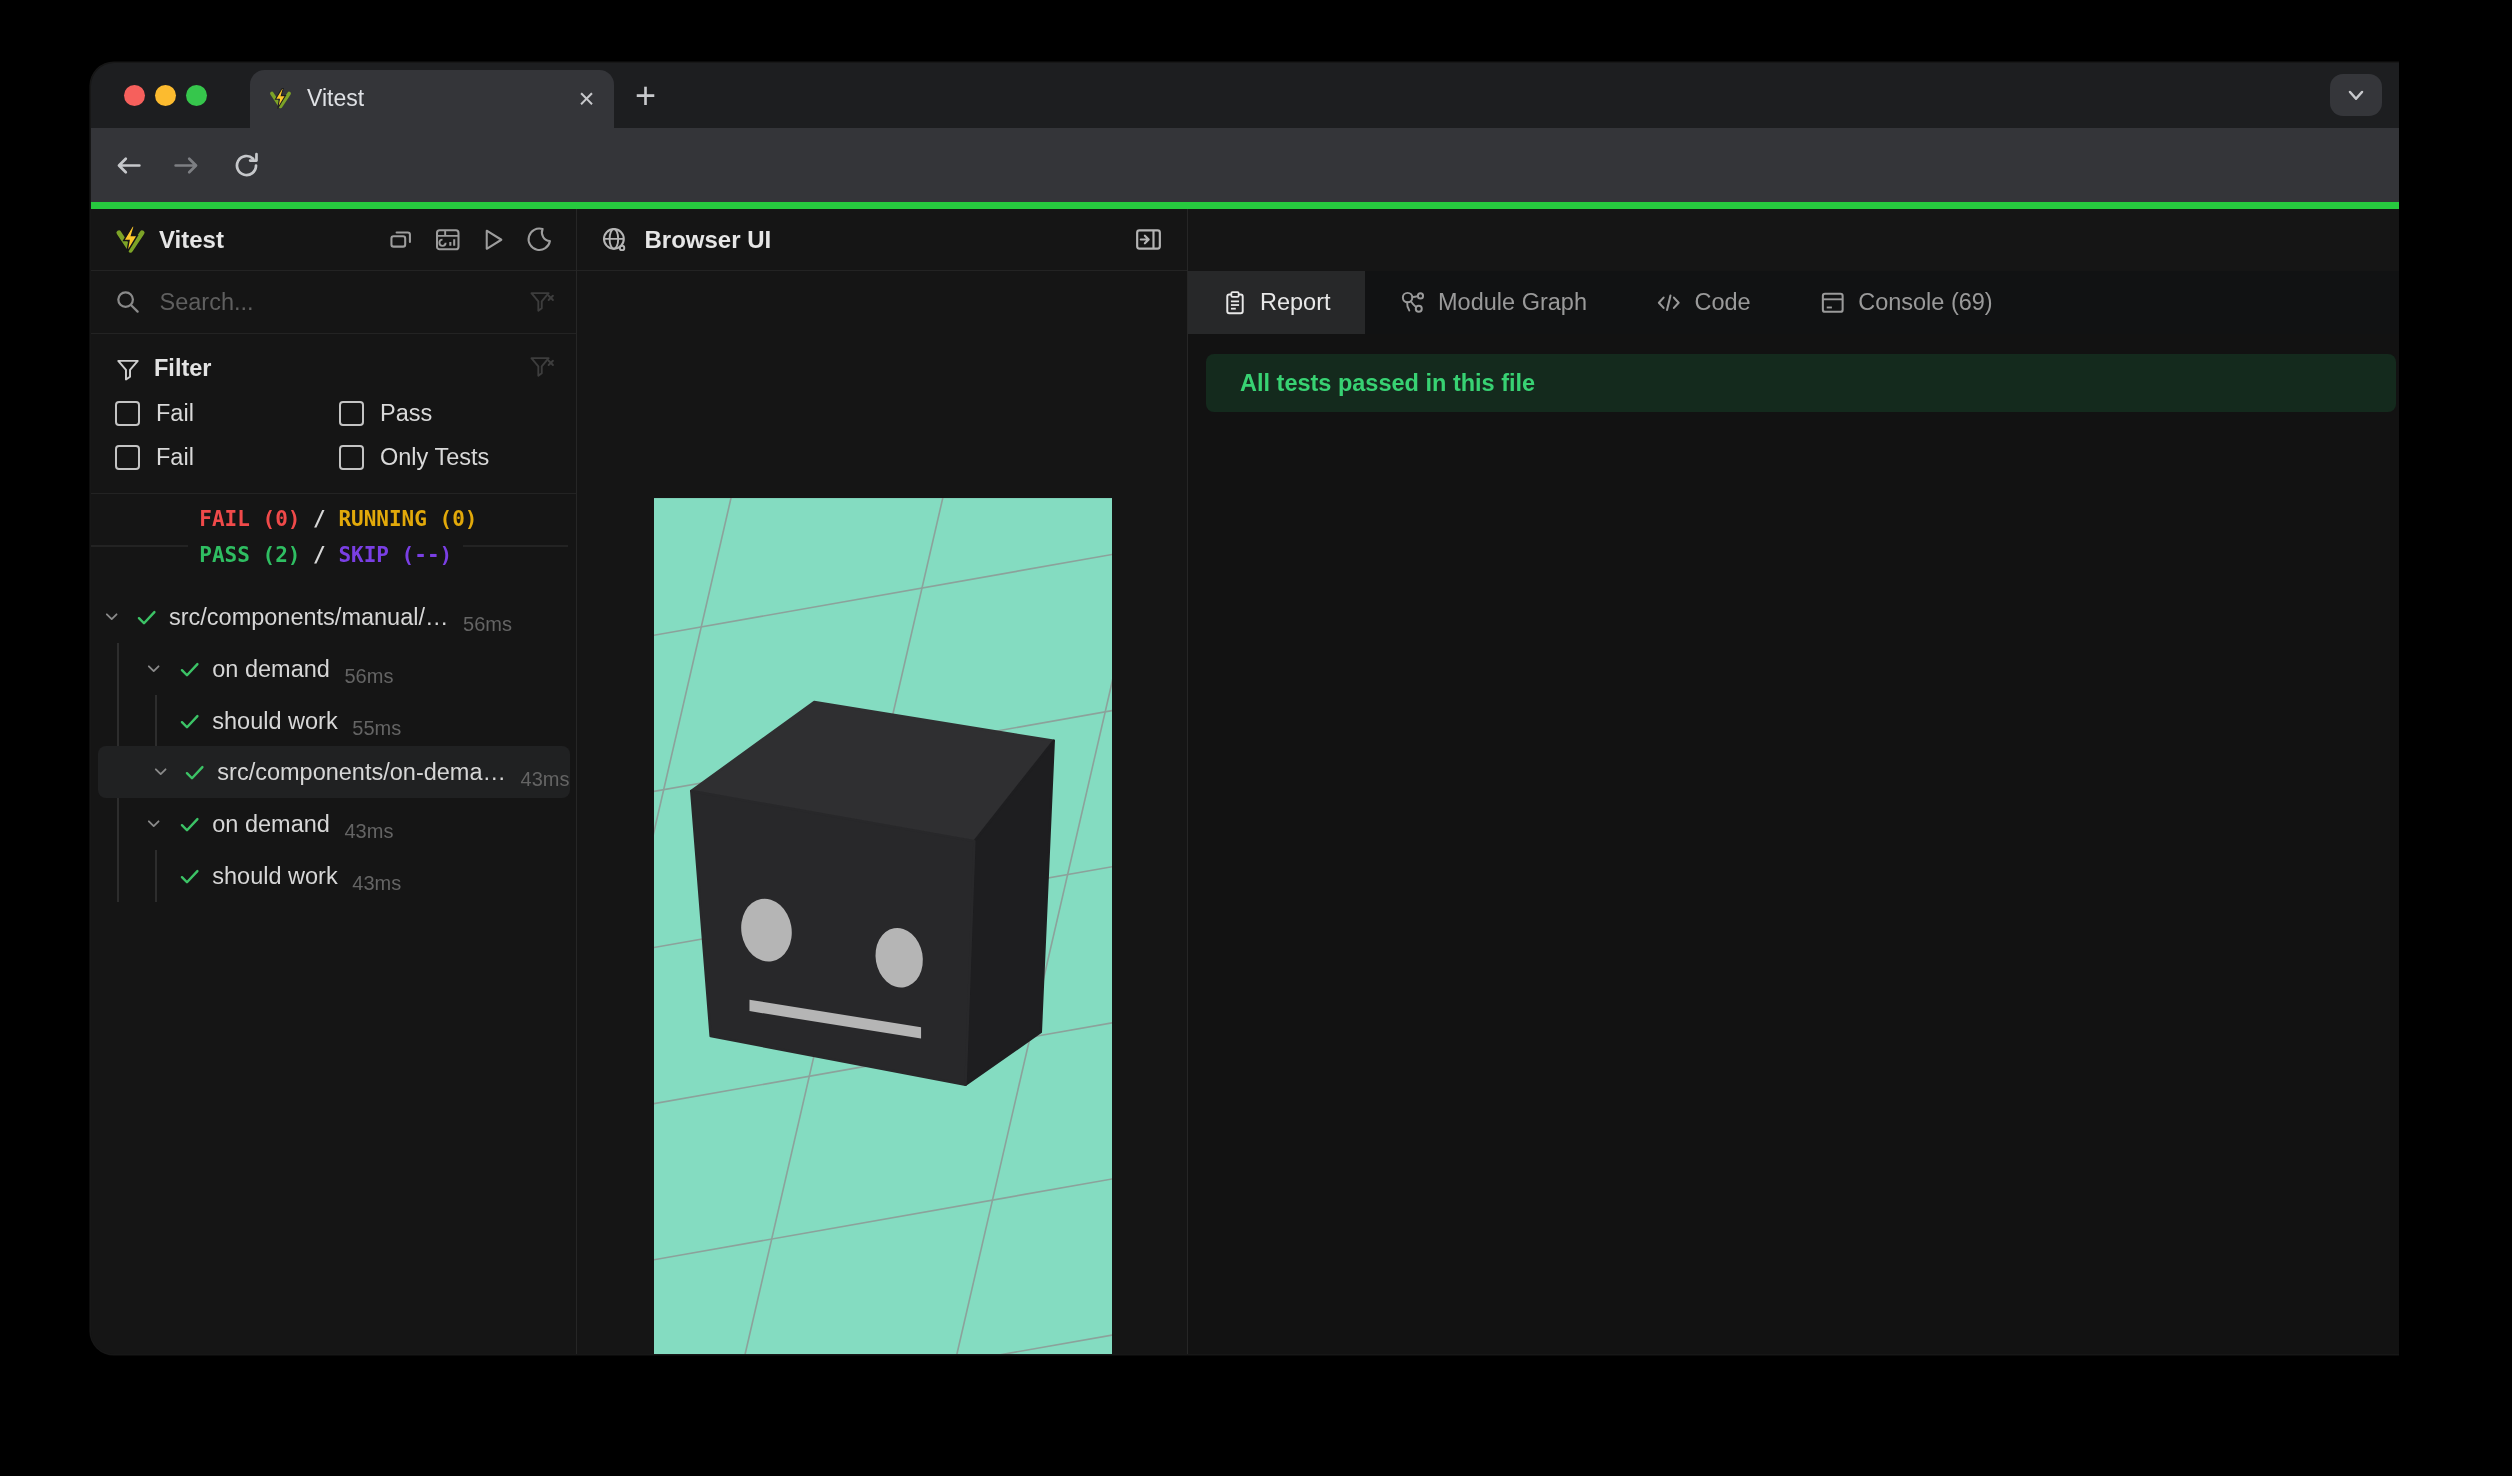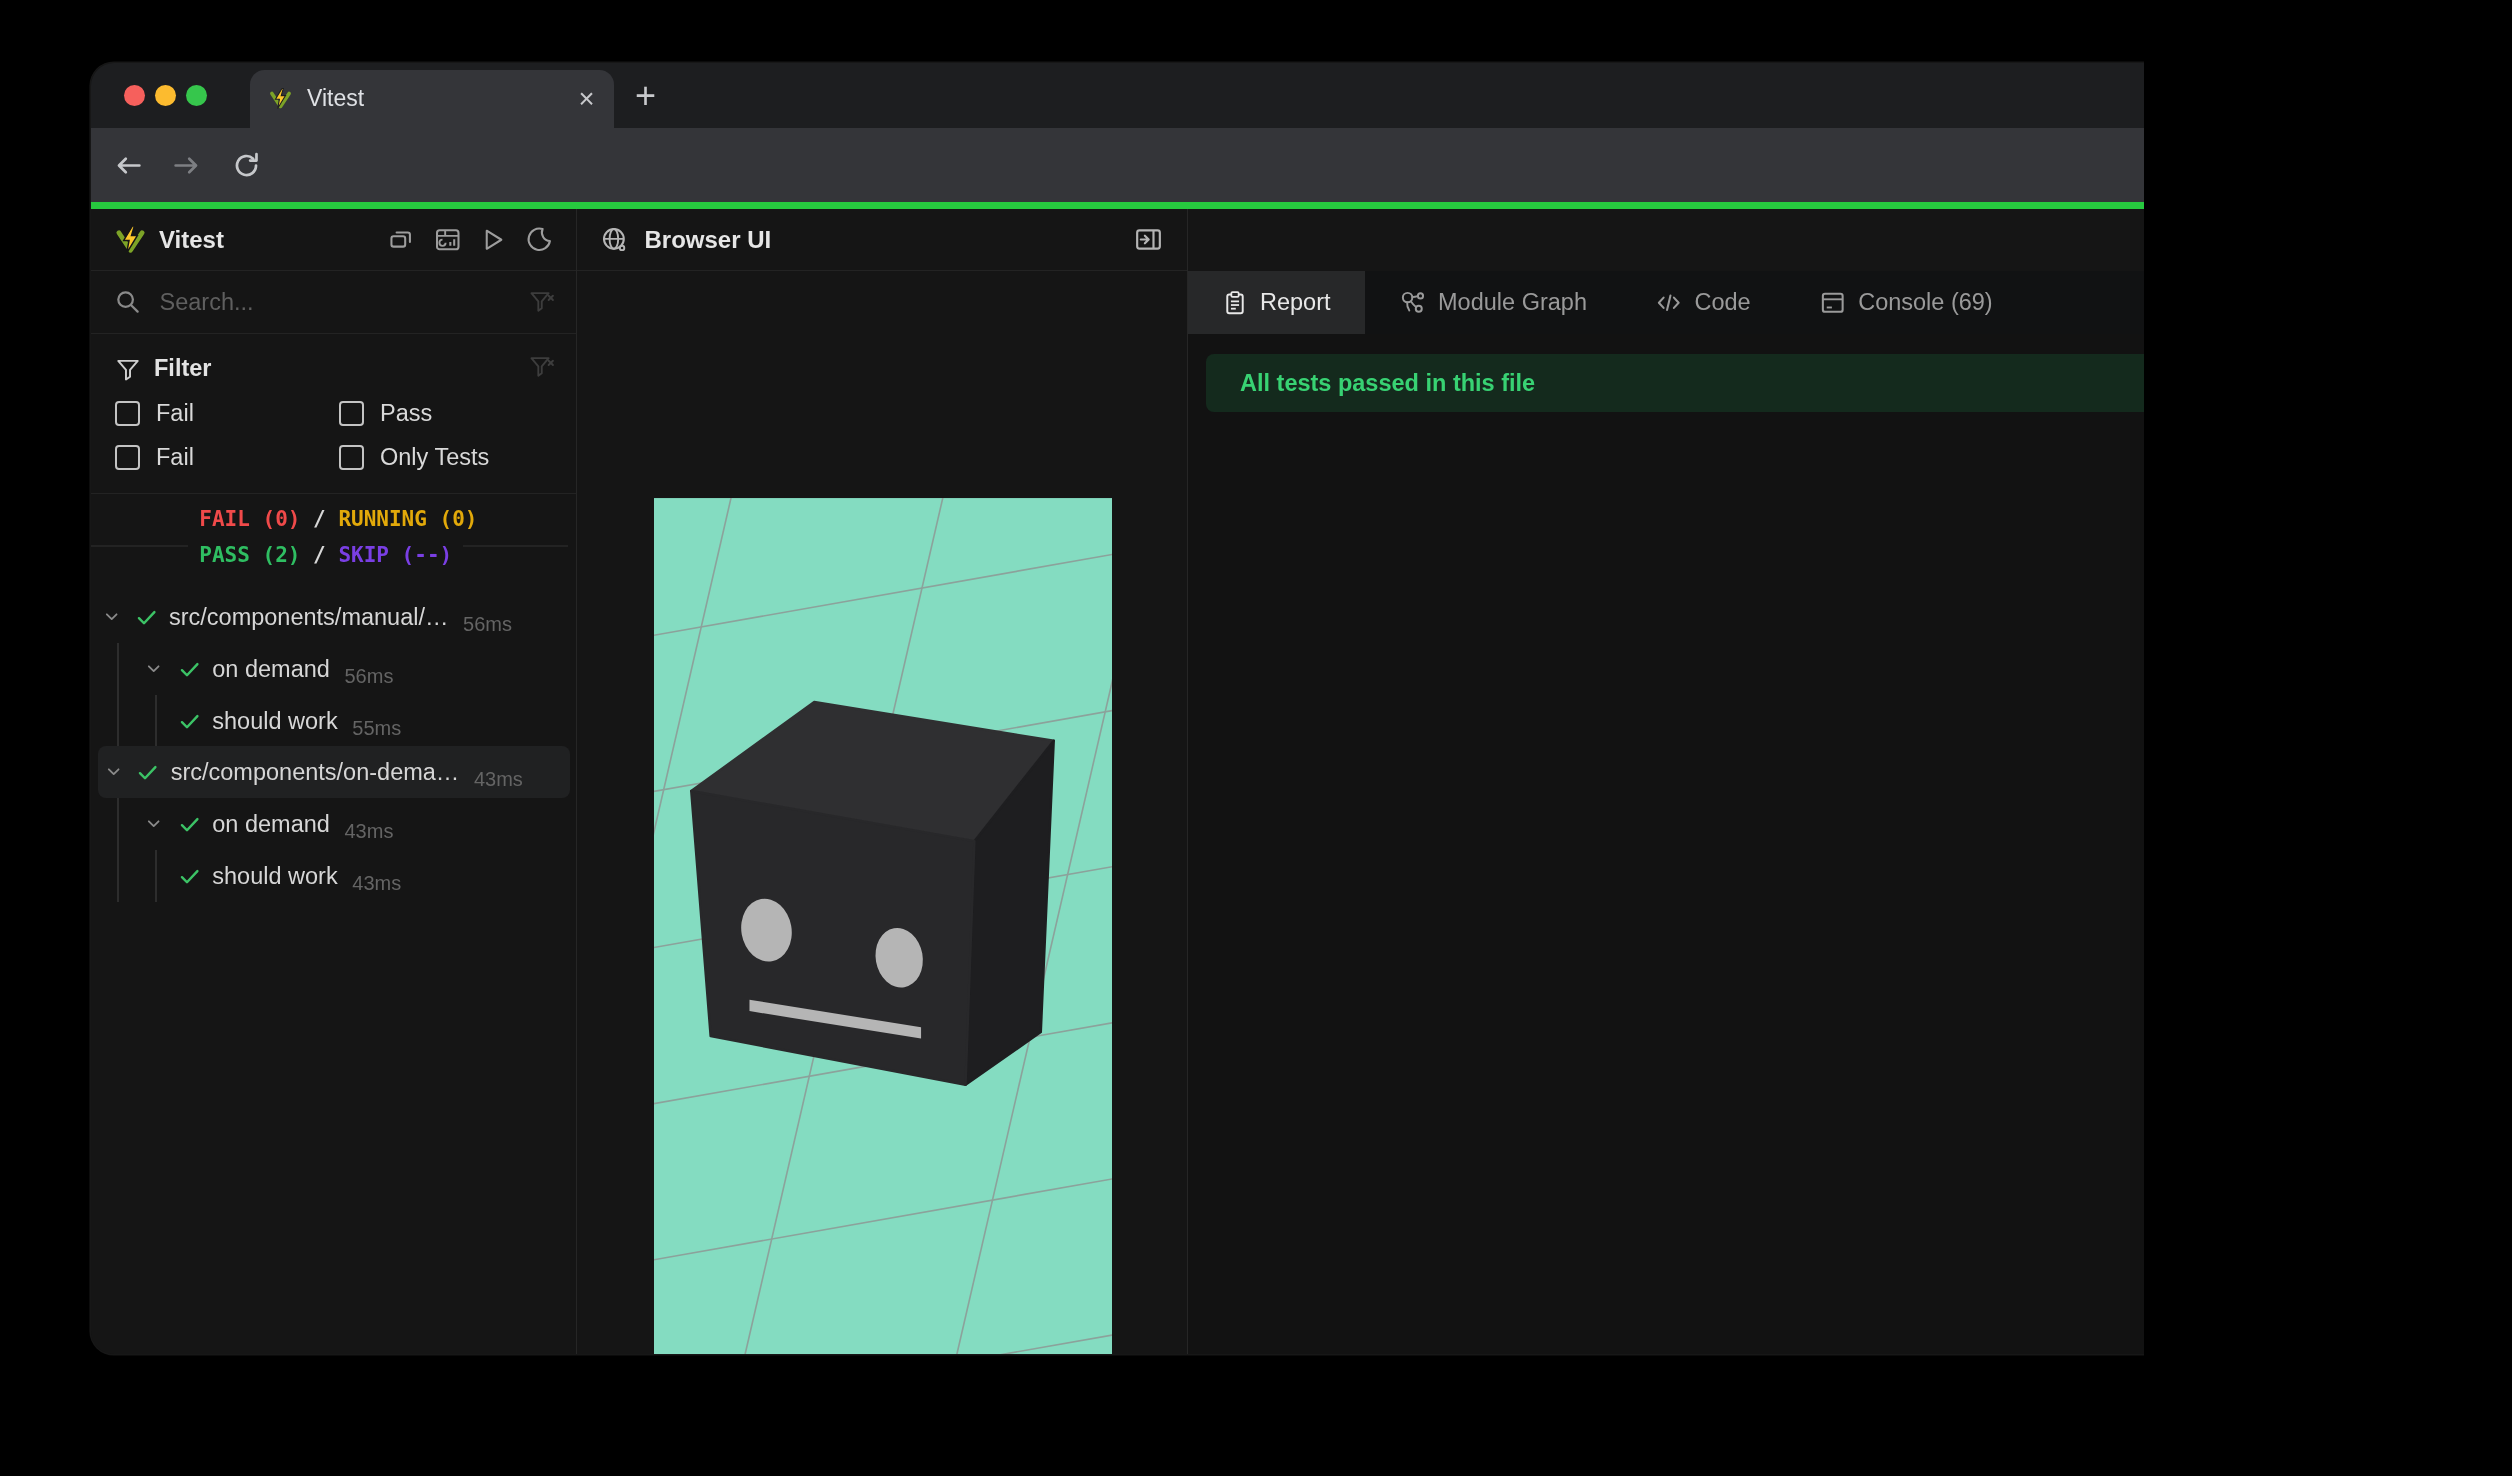--- a/index.html
+++ b/index.html
@@ -1,17 +1,17 @@
 <!DOCTYPE html>
 <html style="font-size:13px"><head>
 <meta charset="utf-8">
 <style>
   html,body{margin:0;padding:0;background:#000;}
-  .stage{position:relative;width:2144px;height:1476px;background:#000;overflow:hidden;
-         font-family:"Liberation Sans","DejaVu Sans",sans-serif;}
+  .stage{position:relative;width:2360px;height:1476px;background:#000;overflow:hidden;
+         font-family:"Liberation Sans","DejaVu Sans",sans-serif;padding-left:39px;}
   .window{position:absolute;left:91px;top:63px;width:2330px;height:1291px;background:#151515;
           border-radius:23px;overflow:hidden;box-shadow:0 0 0 1.6px rgba(255,255,255,.09),0 32px 97px rgba(0,0,0,.8);}
   
   .tabstrip{position:absolute;left:0;top:0;right:0;height:65px;background:#1d1e20;}
   .tl{position:absolute;top:22px;width:21px;height:21px;border-radius:50%;}
   .tab{position:absolute;left:159px;top:6.5px;width:364px;height:58px;background:#343539;border-radius:14.6px 14.6px 0 0;
        display:flex;align-items:center;gap:14.6px;padding:0 19.4px;box-sizing:border-box;color:#dfe1e5;font-size:23px;}
   .tab .close{margin-left:auto;color:#c8c9cc;font-size:27.5px;line-height:1;}
   .newtab{position:absolute;left:544px;top:18px;color:#c8c9cc;font-size:36px;line-height:29px;}
   .tsearch{position:absolute;right:39px;top:11.3px;width:52px;height:42px;border-radius:13px;background:#35363a;
@@ -49,21 +49,21 @@
   .funnelx{position:absolute;right:21px;color:#3d3d3d;display:flex;}
   .summary{position:absolute;left:0;right:8px;top:285px;height:97px;}
   .summary .divline{position:absolute;left:0;right:0;top:51px;height:1.6px;background:#232323;}
   .sline{position:absolute;left:97px;font-family:"DejaVu Sans Mono",monospace;font-weight:bold;font-size:21px;
          background:#151515;padding:0 11.3px;z-index:2;white-space:nowrap;}
   .sline .sep{color:#d8d8d8;}
   
   .tree{position:absolute;left:0;right:0;top:382px;bottom:0;}
   .trow{position:absolute;left:0;right:0;height:52px;display:flex;align-items:center;color:#d6d6d6;font-size:23.5px;}
   .trow .dur{color:#646464;font-size:20px;margin-left:14.6px;margin-top:14px;}
-  .trow.sel{left:6.5px;right:6.5px;background:#202122;border-radius:8px;}
+  .trow.sel{left:6.5px;right:6.5px;background:#202122;border-radius:8px;justify-content:flex-end;}
   .tchev{display:flex;color:#8a8a8a;}
   .tcheck{display:flex;color:#3cc366;}
   .guide{position:absolute;width:1.6px;background:#2d2d2d;}
   
   .devchip{width:52px;height:49px;border-radius:9.7px;background:#2e2f31;display:flex;align-items:center;
            justify-content:center;color:#d6d6d6;}
   .vplabel{color:#e8e8e8;font-weight:bold;font-size:24px;}
   .previewwrap{position:absolute;left:77px;top:289px;width:458px;height:993px;}
   
   .fpath{color:#ababab;font-size:23.5px;}

